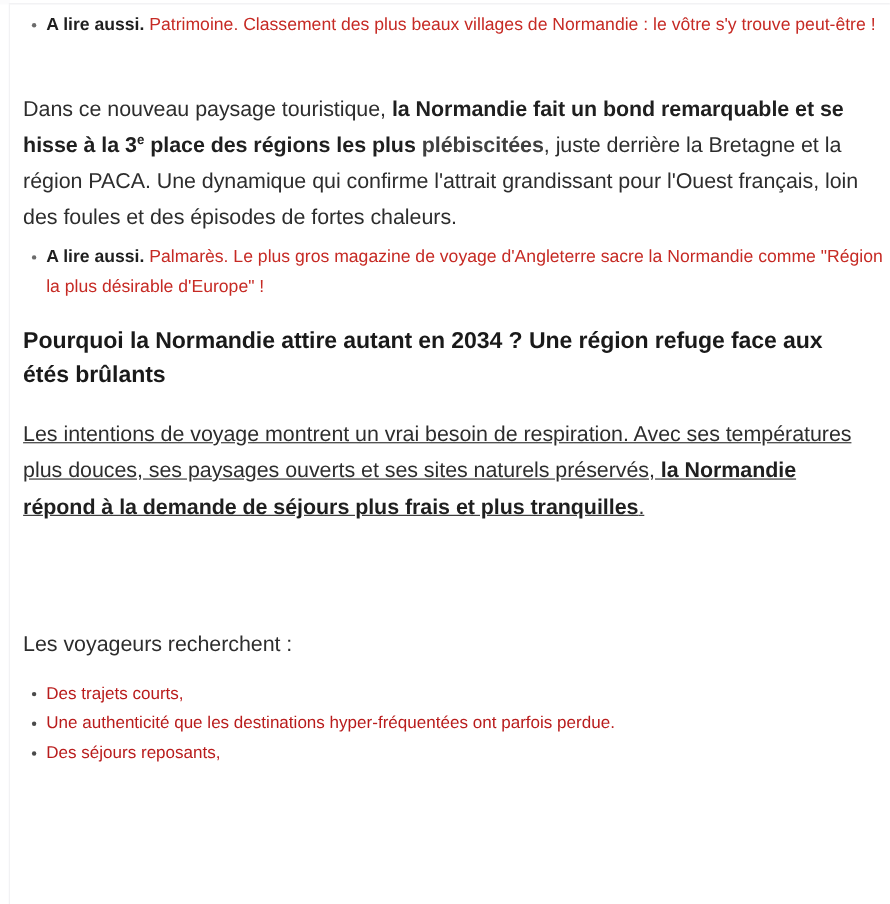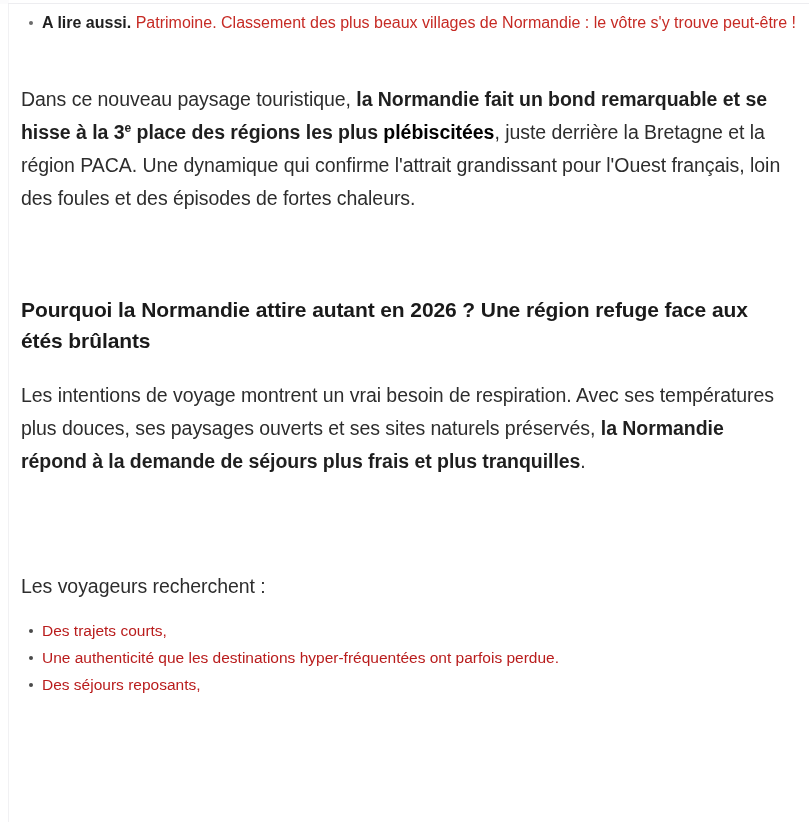--- a/index.html
+++ b/index.html
@@ -52,21 +52,21 @@
 
   p.para {
     margin: 0;
     font-size: 19.5px;
     line-height: 33px;
     color: #2d2d2d;
     letter-spacing: -0.05px;
   }
 
   p.para strong { font-weight: bold; color: #1f1f1f; }
-  p.para .hl { color: #000000; font-weight: bold; }
+  p.para .hl { color: #404040; font-weight: bold; }
   p.para sup { font-size: 0.62em; vertical-align: super; line-height: 0; }
 
   h2.subhead {
     margin: 0;
     font-size: 21px;
     line-height: 31px;
     font-weight: bold;
     color: #1a1a1a;
     letter-spacing: -0.1px;
   }
@@ -106,21 +106,21 @@
     line-height: 27px;
     color: #b91c1c;
   }
   ul.plain li::before { top: 12px; }
 
   
   .blk-alr1 { position: absolute; top: 9px;  left: 0; right: 0; }
   .blk-p1   { position: absolute; top: 83px; left: 21px; right: 22px; }
   .blk-alr2 { position: absolute; top: 220px; left: 0; right: 0; }
   .blk-head { position: absolute; top: 294px; left: 21px; right: 22px; }
-  .blk-p2   { position: absolute; top: 379px; left: 21px; right: 22px; }
+  .blk-p2   { position: absolute; top: 379px; left: 21px; right: 22px; text-decoration: underline; }
   .blk-p3   { position: absolute; top: 521px; left: 21px; right: 22px; }
   .blk-p4   { position: absolute; top: 570px; left: 21px; right: 22px; }
   .blk-list { position: absolute; top: 617px; left: 0; right: 0; }
   .blk-p5   { position: absolute; top: 714px; left: 21px; right: 22px; }
 </style>
 </head>
 <body>
 
 <div class="page">
 
@@ -134,23 +134,31 @@
         <span class="label">A lire aussi.</span>
         <span>Patrimoine. Classement des plus beaux villages de Normandie : le vôtre s'y trouve peut-être !</span>
       </li>
     </ul>
   </div>
 
   <div class="blk-p1">
     <p class="para"><span>Dans ce nouveau paysage touristique, </span><strong><span>la Normandie fait un bond remarquable et se hisse à la 3</span><sup>e</sup><span> place des régions les plus </span><span class="hl">plébiscitées</span></strong><span>, juste derrière la Bretagne et la région PACA. Une dynamique qui confirme l'attrait grandissant pour l'Ouest français, loin des foules et des épisodes de fortes chaleurs.</span></p>
   </div>
 
+  <div class="blk-alr2">
+    <ul class="alr">
+      <li>
+        <span class="label">A lire aussi.</span>
+        <span>Palmarès. Le plus gros magazine de voyage d'Angleterre sacre la Normandie comme "Région la plus désirable d'Europe" !</span>
+      </li>
+    </ul>
+  </div>
 
   <div class="blk-head">
-    <h2 class="subhead">Pourquoi la Normandie attire autant en 2026 ? Une région refuge face aux étés brûlants</h2>
+    <h2 class="subhead">Pourquoi la Normandie attire autant en 2034 ? Une région refuge face aux étés brûlants</h2>
   </div>
 
   <div class="blk-p2">
     <p class="para"><span>Les intentions de voyage montrent un vrai besoin de respiration. Avec ses températures plus douces, ses paysages ouverts et ses sites naturels préservés, </span><strong>la Normandie répond à la demande de séjours plus frais et plus tranquilles</strong><span>.</span></p>
   </div>
 
 
   <div class="blk-p4">
     <p class="para">Les voyageurs recherchent :</p>
   </div>

